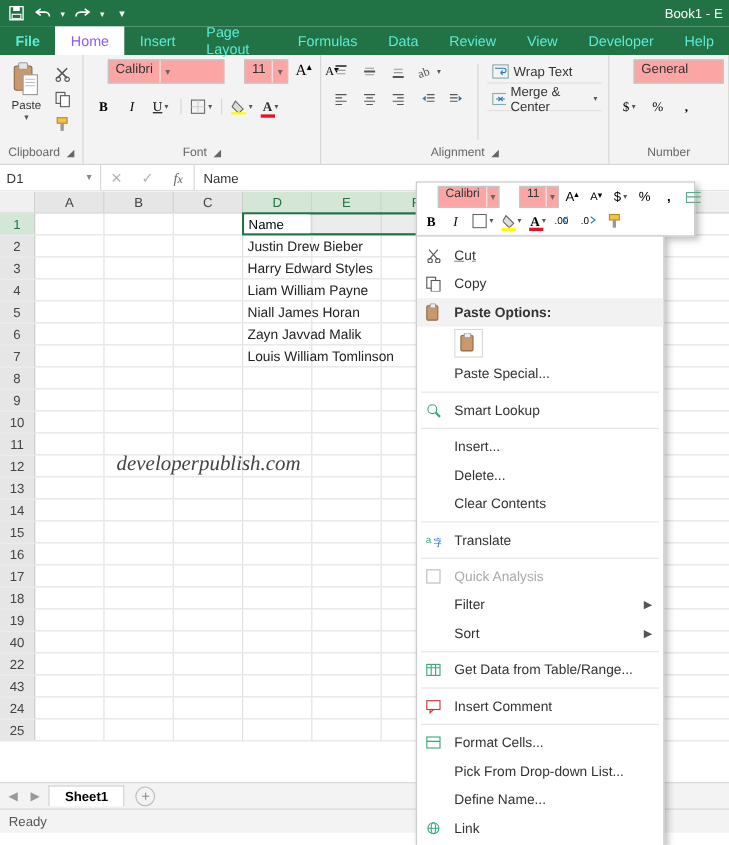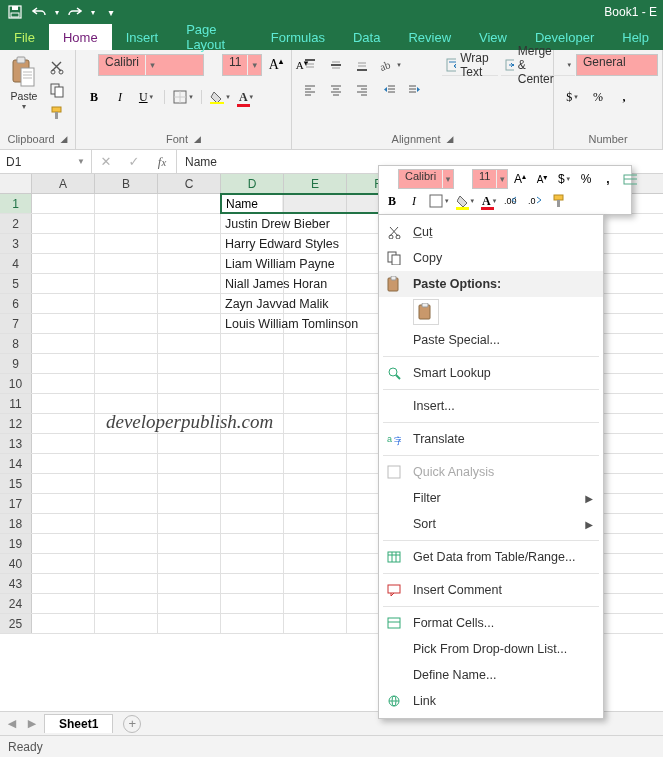--- a/index.html
+++ b/index.html
@@ -33,22 +33,22 @@
     align-items: stretch;
   }
   .tab {
     display: flex;
     align-items: center;
     padding: 0 14px;
     color: #5eead4;
     font-size: 13px;
     cursor: pointer;
   }
-  .tab.active { background: #fff; color: #701a75; }
-  .tab.file { background: #217346; color:#bef264; }
+  .tab.active { background: #fff; color: #8b5cf6; }
+  .tab.file { background: #217346; color:#5eead4;font-weight:bold; }
 
   
   .ribbon {
     background: #f3f3f3;
     border-bottom: 1px solid #d4d4d4;
     height: 100px;
     display: flex;
     align-items: stretch;
   }
   .group {
@@ -72,21 +72,21 @@
   .combo { background:#fca5a5; border:1px solid #c6c6c6; height:22px; display:flex; align-items:flex-start;margin-left:16px; }
   .combo .text { padding:0 6px; font-size:12px; color:#333;}
   .combo .arrow { width:14px; text-align:center; font-size:9px; color:#666; border-left:1px solid #eee; height:100%; display:flex; align-items:center; justify-content:center;}
 
   .font-row2 { display:flex; align-items:center; gap:2px;}
   .rb { width:24px; height:22px; display:flex; align-items:center; justify-content:center; font-family: "Times New Roman", serif; position:relative;}
   .drop-arrow { font-size:7px; margin-left:2px; color:#555; }
 
   .align-col { display:flex; flex-direction:column; gap:3px;}
 
-  .wrap-merge { display:flex; flex-direction:row; gap:3px; font-size:12px; color:#333;}
+  .wrap-merge { display:flex; flex-direction:column; gap:3px; font-size:12px; color:#333;}
   .wrap-merge .row { display:flex; align-items:center; gap:4px; height:22px; padding:0 4px;}
   .sep-v { width:1px; background:#d4d4d4; align-self:stretch; margin:4px 4px;}
 
   
   .fx-row {
     height: 24px;
     background:#fff;
     border-bottom:1px solid #d4d4d4;
     display:flex;
     align-items:stretch;
@@ -626,20 +626,32 @@
         <div class="cell"></div>
         <div class="cell"></div>
         <div class="cell"></div>
         <div class="cell"></div>
         <div class="cell"></div>
         <div class="cell"></div>
         <div class="cell"></div>
         <div class="cell"></div>
       </div>
       <div class="row">
+        <div class="rh">16</div>
+        <div class="cell"></div>
+        <div class="cell"></div>
+        <div class="cell"></div>
+        <div class="cell"></div>
+        <div class="cell"></div>
+        <div class="cell"></div>
+        <div class="cell"></div>
+        <div class="cell"></div>
+        <div class="cell"></div>
+      </div>
+      <div class="row">
         <div class="rh">17</div>
         <div class="cell"></div>
         <div class="cell"></div>
         <div class="cell"></div>
         <div class="cell"></div>
         <div class="cell"></div>
         <div class="cell"></div>
         <div class="cell"></div>
         <div class="cell"></div>
         <div class="cell"></div>
@@ -663,20 +675,32 @@
         <div class="cell"></div>
         <div class="cell"></div>
         <div class="cell"></div>
         <div class="cell"></div>
         <div class="cell"></div>
         <div class="cell"></div>
         <div class="cell"></div>
       </div>
       <div class="row">
         <div class="rh">40</div>
+        <div class="cell"></div>
+        <div class="cell"></div>
+        <div class="cell"></div>
+        <div class="cell"></div>
+        <div class="cell"></div>
+        <div class="cell"></div>
+        <div class="cell"></div>
+        <div class="cell"></div>
+        <div class="cell"></div>
+      </div>
+      <div class="row">
+        <div class="rh">22</div>
         <div class="cell"></div>
         <div class="cell"></div>
         <div class="cell"></div>
         <div class="cell"></div>
         <div class="cell"></div>
         <div class="cell"></div>
         <div class="cell"></div>
         <div class="cell"></div>
         <div class="cell"></div>
       </div>
@@ -851,20 +875,28 @@
           <line x1="9" y1="9" x2="13" y2="13" stroke="#3a7" stroke-width="2"></line>
         </svg>
       </span>
     <span>Smart Lookup</span>
   </div>
   <div class="ctx-sep"></div>
   <div class="ctx-item">
       <span class="ctx-icon"></span>
       <span>Insert...</span>
     </div>
+  <div class="ctx-item">
+      <span class="ctx-icon"></span>
+      <span>Delete...</span>
+    </div>
+  <div class="ctx-item">
+      <span class="ctx-icon"></span>
+      <span>Clear Contents</span>
+    </div>
   <div class="ctx-sep"></div>
   <div class="ctx-item">
     <span class="ctx-icon">
         <svg width="14" height="14">
           <text x="0" y="10" font-size="9" fill="#3a7">a</text>
           <text x="7" y="12" font-size="9" fill="#26d">字</text>
         </svg>
       </span>
     <span>Translate</span>
   </div>

